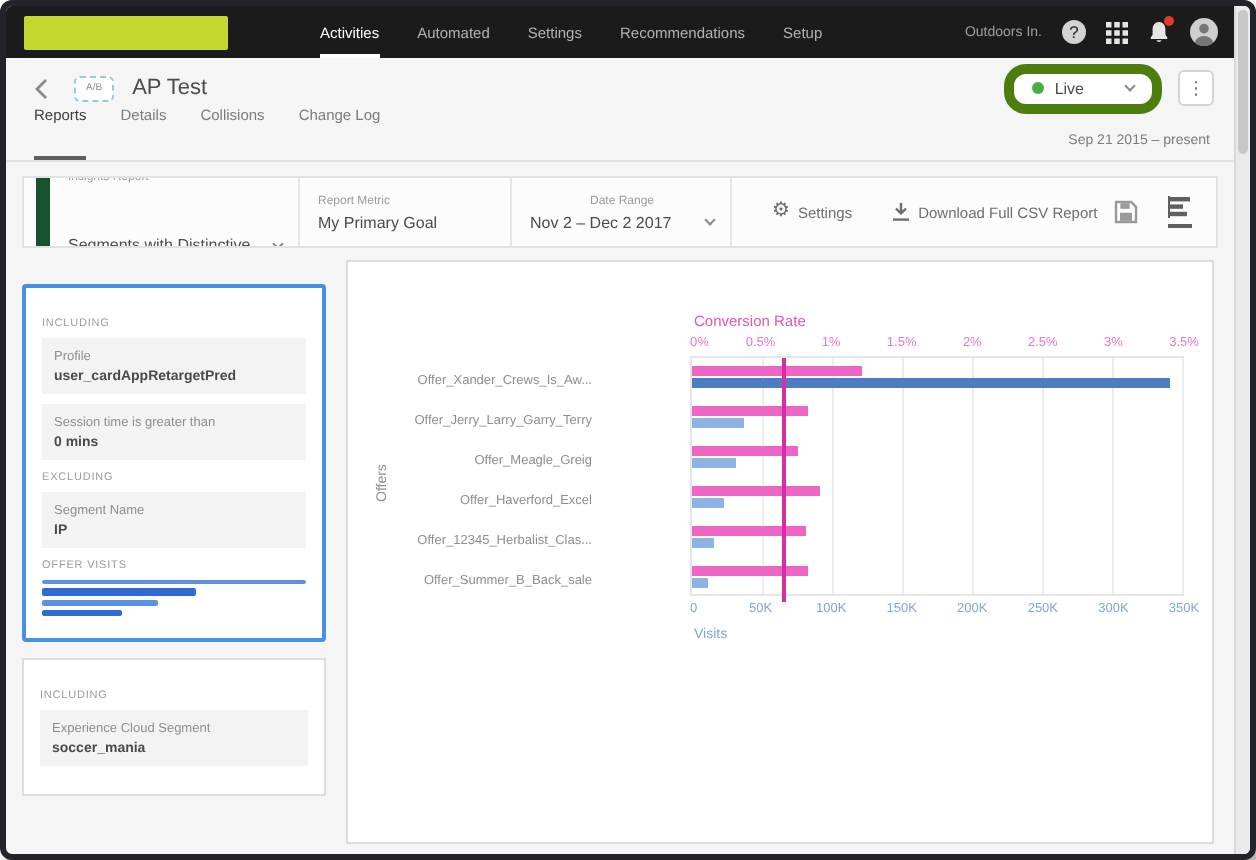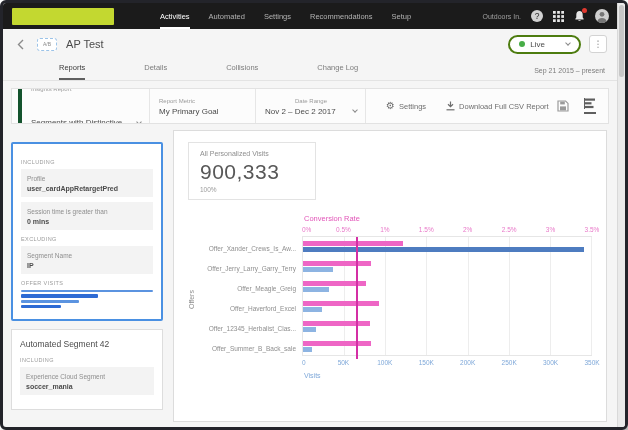--- a/index.html
+++ b/index.html
@@ -20,36 +20,36 @@
   .account{color:#9f9f9f;font-size:7px;}
   .bell-wrap{position:relative;display:flex;}
   .notif-dot{position:absolute;top:-2px;right:-2px;width:5px;height:5px;border-radius:50%;background:#e0392f;}
 
   
   .titlebar{height:30px;display:flex;align-items:center;padding:0 10px 0 14px;flex-shrink:0;}
   .back-btn{display:flex;align-items:center;margin-right:13px;}
   .ab-badge{border:1px dashed #9cc3e8;border-radius:3px;background:#fff;font-size:5px;color:#8a8a8a;padding:3px 5px;margin-right:9px;line-height:1;}
   .page-title{font-size:11px;color:#4b4b4b;}
   .title-actions{margin-left:auto;display:flex;gap:8px;align-items:center;}
-  .live-btn{display:flex;align-items:center;gap:5px;background:#fff;border:2px solid #4d7c0f;border-radius:11px;padding:3px 9px;font-size:8px;color:#4b4b4b;}
+  .live-btn{display:flex;align-items:center;gap:5px;background:#fff;border:5px solid #4d7c0f;border-radius:11px;padding:3px 9px;font-size:8px;color:#4b4b4b;}
   .live-btn .chev{margin-left:16px;}
   .dot{width:6px;height:6px;border-radius:50%;background:#47ad47;}
   .more-btn{background:#fff;border:1px solid #d3d3d3;border-radius:3px;width:18px;height:18px;display:flex;align-items:center;justify-content:center;color:#6e6e6e;font-size:9px;line-height:1;}
 
   
   .tabsrow{height:22px;display:flex;align-items:flex-end;padding:0 12px 0 14px;border-bottom:1px solid #e3e3e3;flex-shrink:0;background:#f5f5f5;}
   .tabs{display:flex;gap:17px;align-items:flex-end;}
-  .tab{font-size:7.5px;color:#7c7c7c;padding-bottom:6px;border-bottom:2px solid transparent;margin-left:42px;}
+  .tab{font-size:7.5px;color:#7c7c7c;padding-bottom:16px;border-bottom:2px solid transparent;}
   .tab.active{color:#3c3c3c;border-bottom-color:#5f5f5f;}
   .range-label{margin-left:auto;font-size:7px;color:#7c7c7c;padding-bottom:6px;}
 
   
   .filterbar{margin:7px 8px 0 8px;background:#fcfcfc;border:1px solid #e2e2e2;height:36px;display:flex;align-items:center;flex-shrink:0;padding-left:6px;}
   .ffield{height:100%;padding:5px 8px 4px 9px;border-right:1px solid #e6e6e6;display:flex;flex-direction:column;justify-content:center;overflow:hidden;flex-shrink:0;}
-  .ffield:first-child{border-left:4px solid #14532d;gap:23px;}
+  .ffield:first-child{border-left:7px solid #14532d;gap:23px;}
   .flabel{font-size:6px;color:#9b9b9b;margin-bottom:3px;white-space:nowrap;}
   .fvalrow{display:flex;align-items:center;justify-content:space-between;gap:6px;}
   .fvalue{font-size:8px;color:#4b4b4b;white-space:nowrap;}
   .chev{width:4px;height:4px;border-right:1px solid #8a8a8a;border-bottom:1px solid #8a8a8a;transform:rotate(45deg);margin-top:-2px;flex-shrink:0;}
   .fb-action{display:flex;align-items:center;gap:4px;font-size:7.5px;color:#6e6e6e;margin-left:20px;white-space:nowrap;}
   .gear-glyph{font-size:10px;color:#6e6e6e;line-height:1;font-family:"DejaVu Sans",sans-serif;}
   .fb-icons{margin-left:auto;display:flex;align-items:center;gap:15px;margin-right:12px;}
   .charticon-wrap{border-bottom:2px solid #5f5f5f;padding-bottom:3px;display:flex;}
 
   
@@ -73,21 +73,21 @@
   .main-panel{flex:1;margin:0 10px 5px 10px;background:#fff;border:1px solid #dcdcdc;padding:11px 14px;overflow:hidden;}
   .stats{display:flex;gap:10px;}
   .stat-card{border:1px solid #e3e3e3;padding:7px 11px 6px;min-width:128px;}
   .stat-card .slabel{font-size:7px;color:#8e8e8e;margin-bottom:3px;white-space:nowrap;}
   .stat-card .svalue{font-size:21px;color:#585858;font-weight:400;letter-spacing:.5px;}
   .stat-card .spct{font-size:6.5px;color:#9b9b9b;margin-top:2px;}
 
   
   .chart{position:relative;margin-top:14px;padding-left:6px;}
   .offers-ylabel{position:absolute;left:0px;top:95px;transform:rotate(-90deg);transform-origin:left top;font-size:7px;color:#8e8e8e;}
-  .chart-grid{display:flex;margin-left:8px;}
+  .chart-grid{display:flex;margin-left:8px;gap:43px;}
   .labels-col{width:100px;padding-top:24px;flex-shrink:0;}
   .cat-label{height:20px;display:flex;align-items:center;justify-content:flex-end;padding-right:6px;font-size:6.5px;color:#8e8e8e;text-align:right;white-space:nowrap;overflow:hidden;}
   .plot-col{flex:1;position:relative;min-width:0;}
   .chart-title{font-size:7.5px;color:#e255b8;margin:0 0 3px 2px;}
   .top-axis{position:relative;height:10px;font-size:6.5px;color:#e878c8;}
   .top-axis span{position:absolute;transform:translateX(-50%);white-space:nowrap;}
   .plot{position:relative;height:120px;border:1px solid #e6e6e6;background:#fff;}
   .gridline{position:absolute;top:0;bottom:0;width:1px;background:#ededed;}
   .bar-row{position:relative;height:20px;}
   .bar{position:absolute;left:0;height:5px;}
@@ -254,36 +254,30 @@
             </div>
             <div class="seg-sec">OFFER VISITS</div>
             <div class="offer-lines">
               <div style="width: 100%; height: 2px; background: rgb(91, 147, 224);"></div>
               <div style="width: 58%; height: 4px; background: rgb(46, 107, 212);"></div>
               <div style="width: 44%; height: 3px; background: rgb(91, 147, 224);"></div>
               <div style="width: 30%; height: 3px; background: rgb(46, 107, 212);"></div>
             </div>
           </div>
           <div class="seg-card">
-            <div class="seg-title">Automated Segment 42</div>
             <div class="seg-sec">INCLUDING</div>
             <div class="seg-box">
               <div class="bl">Experience Cloud Segment</div>
               <div class="bv">soccer_mania</div>
             </div>
           </div>
         </div>
 
       <div class="main-panel">
         <div class="stats">
-            <div class="stat-card">
-              <div class="slabel">All Personalized Visits</div>
-              <div class="svalue">900,333</div>
-              <div class="spct">100%</div>
-            </div>
           </div>
 
         <div class="chart">
           <span class="offers-ylabel">Offers</span>
           <div class="chart-grid">
             <div class="labels-col">
                 <div class="cat-label">Offer_Xander_Crews_Is_Aw...</div>
                 <div class="cat-label">Offer_Jerry_Larry_Garry_Terry</div>
                 <div class="cat-label">Offer_Meagle_Greig</div>
                 <div class="cat-label">Offer_Haverford_Excel</div>

